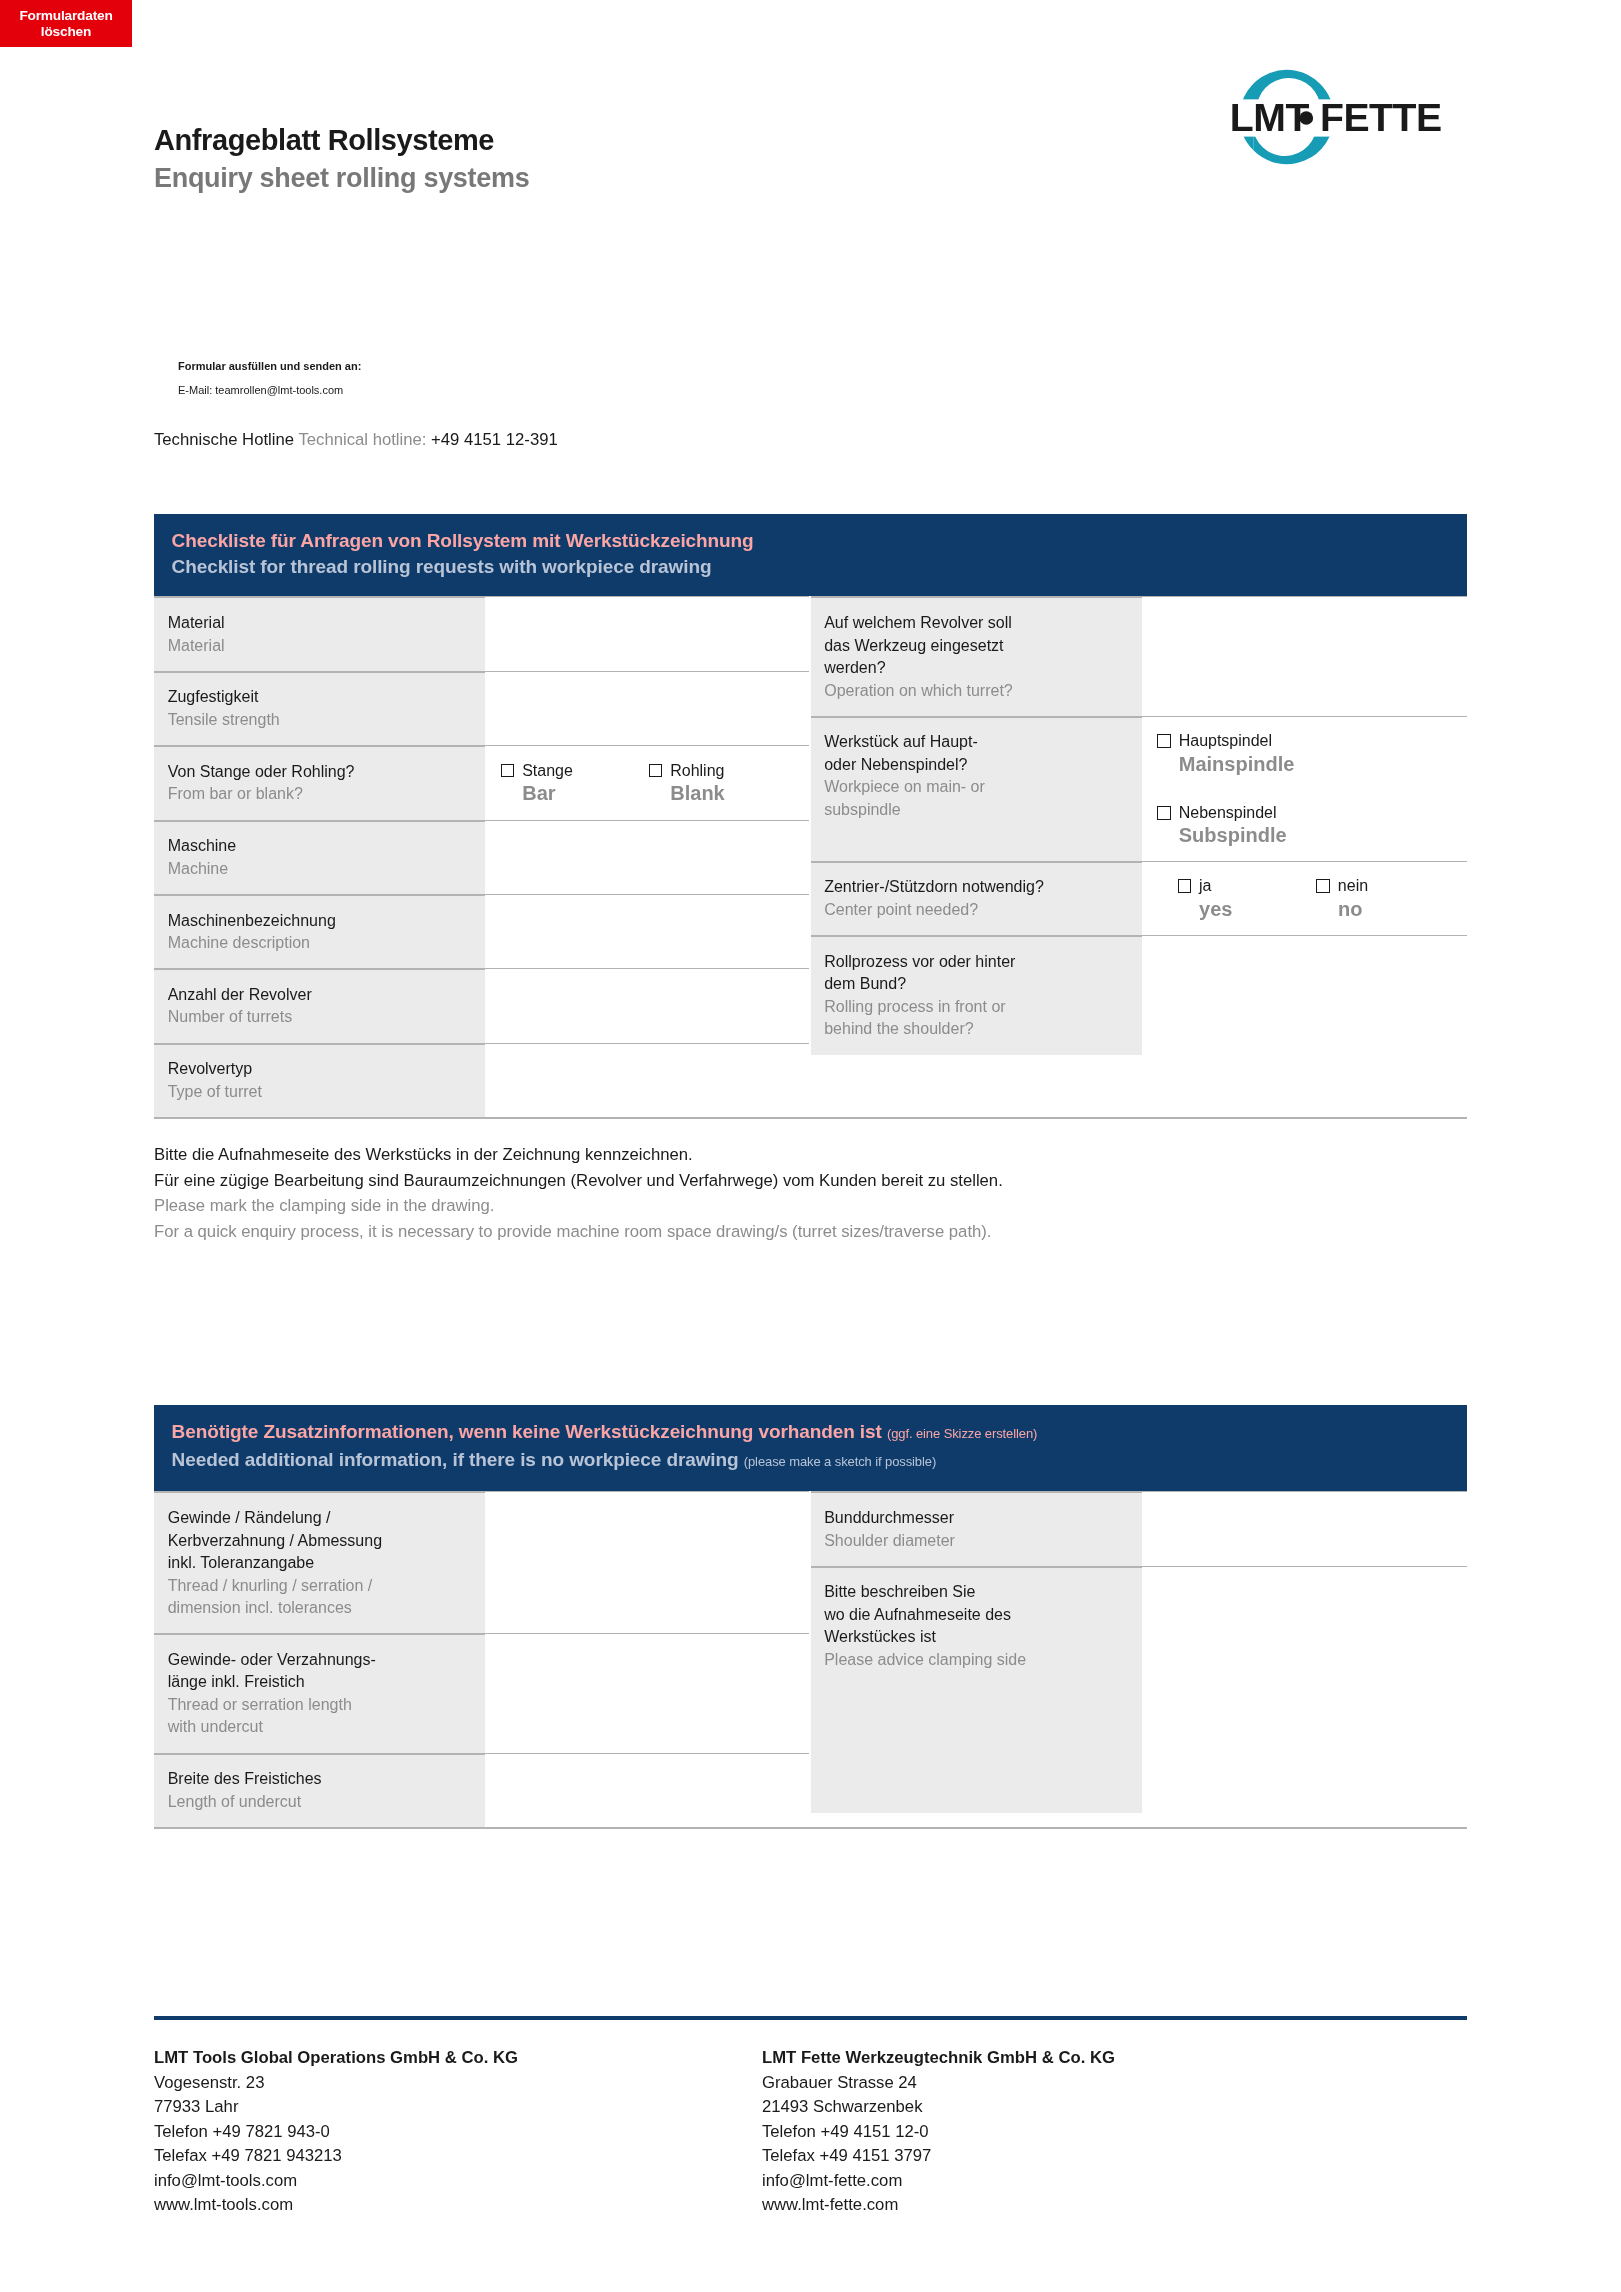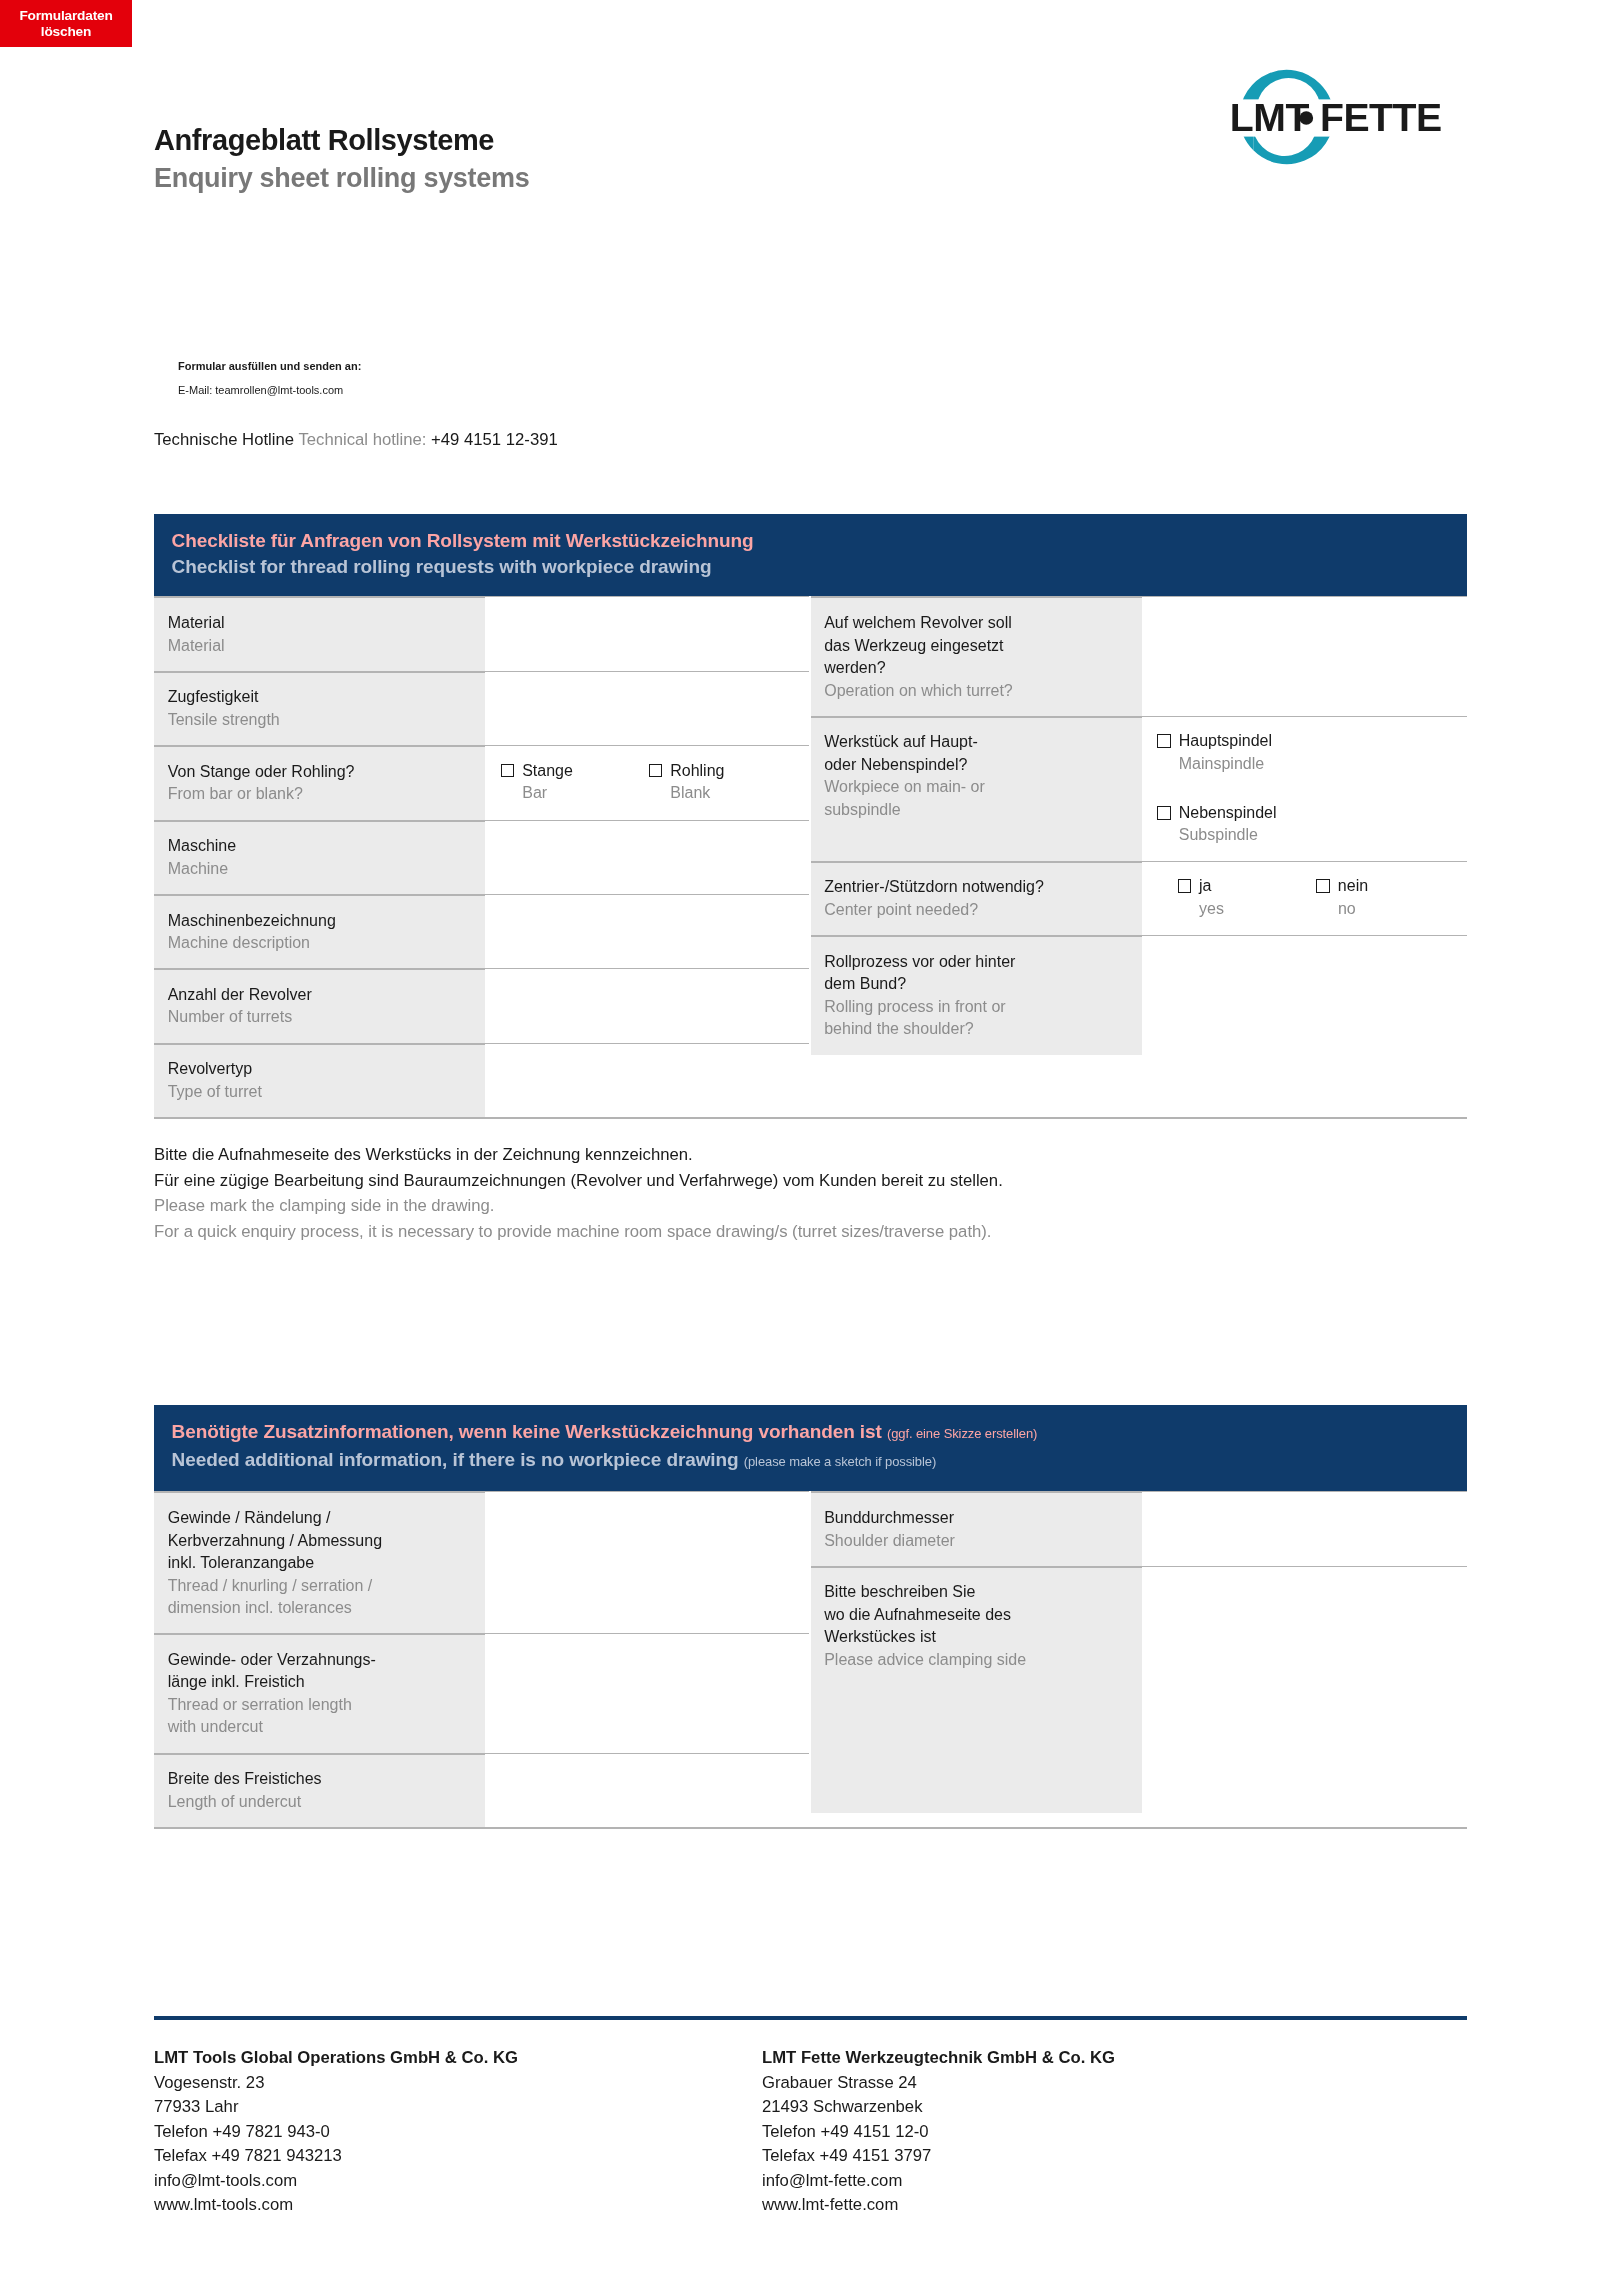--- a/index.html
+++ b/index.html
@@ -183,25 +183,26 @@
     border: 1.3px solid #1a1a1a;
     background: #ffffff;
     margin-right: 7.8px;
     margin-top: 3.9px;
     flex: 0 0 auto;
     box-sizing: border-box;
     cursor: pointer;
   }
   .opt-de { font-size: 16px; line-height: 22.5px; color: #1a1a1a; }
   .opt-en {
-    font-size: 16px;
+    font-size: 20px;
     line-height: 22.5px;
     color: #8c8c8c;
     display: block;
     margin-left: 21.6px;
+    font-weight: bold;
   }
 
   
   .notes {
     position: absolute;
     left: 154px;
     font-size: 16.7px;
     line-height: 25.5px;
   }
   .notes .de { color: #1a1a1a; display: block; }

